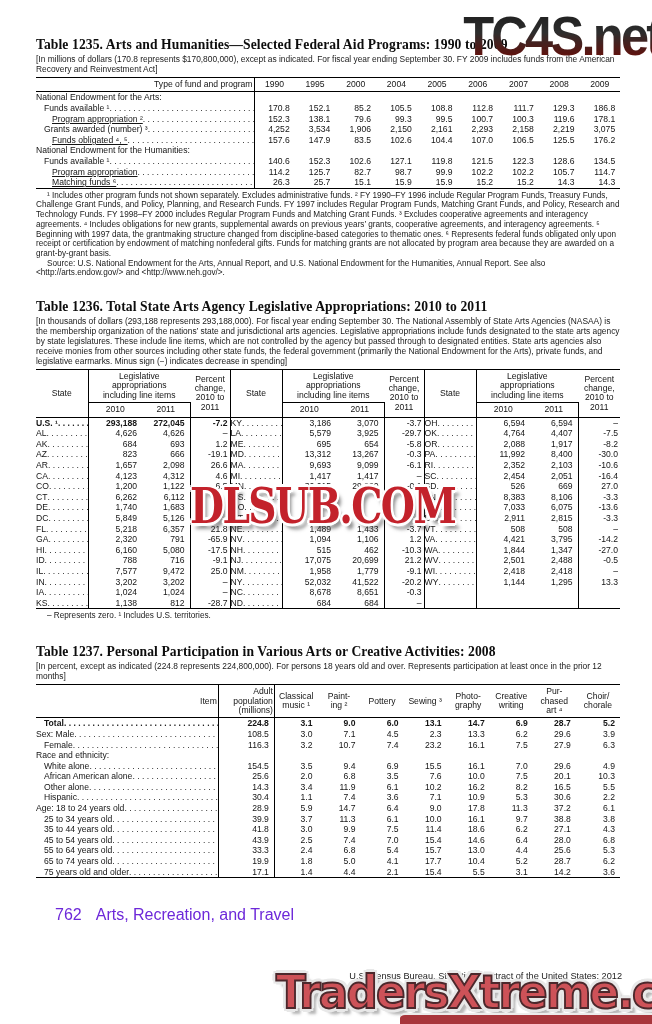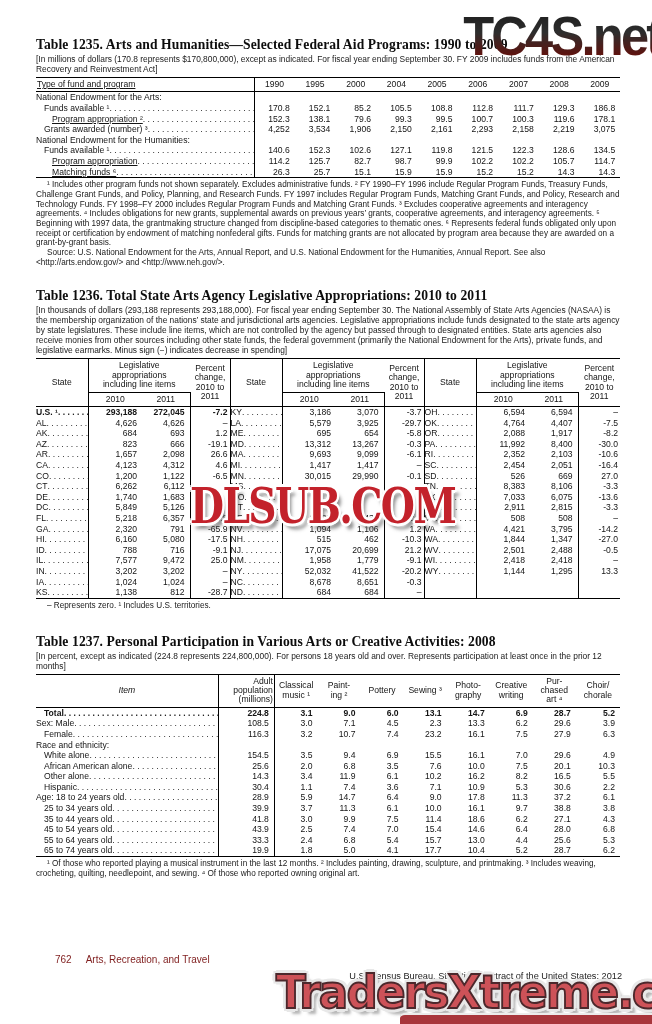--- a/index.html
+++ b/index.html
@@ -24,21 +24,21 @@
   td.stub{overflow:hidden;}
   .stubflex{display:flex;align-items:flex-end;overflow:hidden;}
   .lbl{white-space:nowrap;}
   .leader{flex:1;overflow:hidden;white-space:nowrap;color:#222;}
   .leader::after{content:" . . . . . . . . . . . . . . . . . . . . . . . . . . . . . . . . . . . . . . . . . . . . . . . . . . . .";}
   .ind1{padding-left:8px;}.ind2{padding-left:16px;text-decoration:underline;}
   .bold, .bold td, tr.bold .lbl{font-weight:700;}
   .sec .lbl{white-space:nowrap;}
   .gap22{height:21px;}.gap24{height:23px;}
   
-  .footer{position:absolute;left:55px;top:954px;font-size:10px;color:#7f1d1d;}
+  .footer{position:absolute;left:55px;top:906px;font-size:16px;color:#6d28d9;}
   .footer .pgnum{margin-right:14px;}
   .credit{position:absolute;right:30px;top:971px;font-size:9.2px;color:#222;}
   
   .wm{position:absolute;pointer-events:none;z-index:9;}
   .wm-top{top:4px;right:-8px;font-size:55px;font-weight:800;letter-spacing:-3px;
       font-family:"Liberation Sans",sans-serif;transform:scaleX(.92);transform-origin:right top;
       background:linear-gradient(180deg,#181818 0%,#2e2e2e 45%,#5c1410 78%,#8f2a1e 100%);
       -webkit-background-clip:text;background-clip:text;color:transparent;}
   .wm-mid{top:477px;left:190px;font-size:49px;font-weight:900;
       font-family:"DejaVu Serif",serif;letter-spacing:-2px;color:#c3222b;
@@ -72,21 +72,21 @@
           <col style="width: 40.7px;">
           <col style="width: 40.7px;">
           <col style="width: 40.7px;">
           <col style="width: 40.7px;">
           <col style="width: 40.7px;">
           <col style="width: 40.7px;">
           <col style="width: 40.7px;">
         </colgroup>
         <thead>
           <tr class="last">
-            <th class="vr " style="text-align: left; text-decoration: underline;">Type of fund and program</th>
+            <th class="vr " style="text-align: right;">Type of fund and program</th>
             <th>1990</th>
             <th>1995</th>
             <th>2000</th>
             <th>2004</th>
             <th>2005</th>
             <th>2006</th>
             <th>2007</th>
             <th>2008</th>
             <th>2009</th>
           </tr>
@@ -151,20 +151,37 @@
             </td>
             <td class="num">4,252</td>
             <td class="num">3,534</td>
             <td class="num">1,906</td>
             <td class="num">2,150</td>
             <td class="num">2,161</td>
             <td class="num">2,293</td>
             <td class="num">2,158</td>
             <td class="num">2,219</td>
             <td class="num">3,075</td>
+          </tr>
+          <tr>
+            <td class="stub vr">
+              <div class="stubflex">
+                <span class="lbl ind2">Funds obligated ⁴, ⁵</span>
+                <span class="leader"></span>
+              </div>
+            </td>
+            <td class="num">157.6</td>
+            <td class="num">147.9</td>
+            <td class="num">83.5</td>
+            <td class="num">102.6</td>
+            <td class="num">104.4</td>
+            <td class="num">107.0</td>
+            <td class="num">106.5</td>
+            <td class="num">125.5</td>
+            <td class="num">176.2</td>
           </tr>
           <tr>
             <td class="stub vr">
               <div class="stubflex sec">
                 <span class="lbl">National Endowment for the Humanities:</span>
               </div>
             </td>
             <td class="num"></td>
             <td class="num"></td>
             <td class="num"></td>
@@ -819,21 +836,21 @@
           <col style="width: 43px;">
           <col style="width: 43px;">
           <col style="width: 43px;">
           <col style="width: 43px;">
           <col style="width: 43px;">
           <col style="width: 43px;">
           <col style="width: 44px;">
         </colgroup>
         <thead>
           <tr class="last">
-            <th class="vr " style="text-align: center; font-style: italic;">Item</th>
+            <th class="vr " style="text-align: right;">Item</th>
             <th class="vr ar" style="text-align: right;">Adult
 population
 (millions)</th>
             <th>Classical
 music ¹</th>
             <th>Paint-
 ing ²</th>
             <th>Pottery</th>
             <th>Sewing ³</th>
             <th>Photo-
@@ -1078,23 +1095,39 @@
             <td class="num vr">19.9</td>
             <td class="num">1.8</td>
             <td class="num">5.0</td>
             <td class="num">4.1</td>
             <td class="num">17.7</td>
             <td class="num">10.4</td>
             <td class="num">5.2</td>
             <td class="num">28.7</td>
             <td class="num">6.2</td>
           </tr>
+          <tr>
+            <td class="stub vr">
+              <div class="stubflex">
+                <span class="lbl ind1">75 years old and older</span>
+                <span class="leader"></span>
+              </div>
+            </td>
+            <td class="num vr">17.1</td>
+            <td class="num">1.4</td>
+            <td class="num">4.4</td>
+            <td class="num">2.1</td>
+            <td class="num">15.4</td>
+            <td class="num">5.5</td>
+            <td class="num">3.1</td>
+            <td class="num">14.2</td>
+            <td class="num">3.6</td>
+          </tr>
         </tbody>
       </table>
-    <p class="footnote">¹ Of those who reported playing a musical instrument in the last 12 months. ² Includes painting, drawing, sculpture, and printmaking. ³ Includes weaving, crocheting, quilting, needlepoint, and sewing. ⁴ Of those who reported owning original art.</p>
   </section>
 </div>
 
 <div class="footer">
   <span class="pgnum">762</span><span>Arts, Recreation, and Travel</span>
 </div>
 <div class="credit">U.S. Census Bureau, Statistical Abstract of the United States: 2012</div>
 
 <div class="wm wm-top">TC4S.net</div>
 <div class="wm wm-mid">DLSUB.COM</div>

